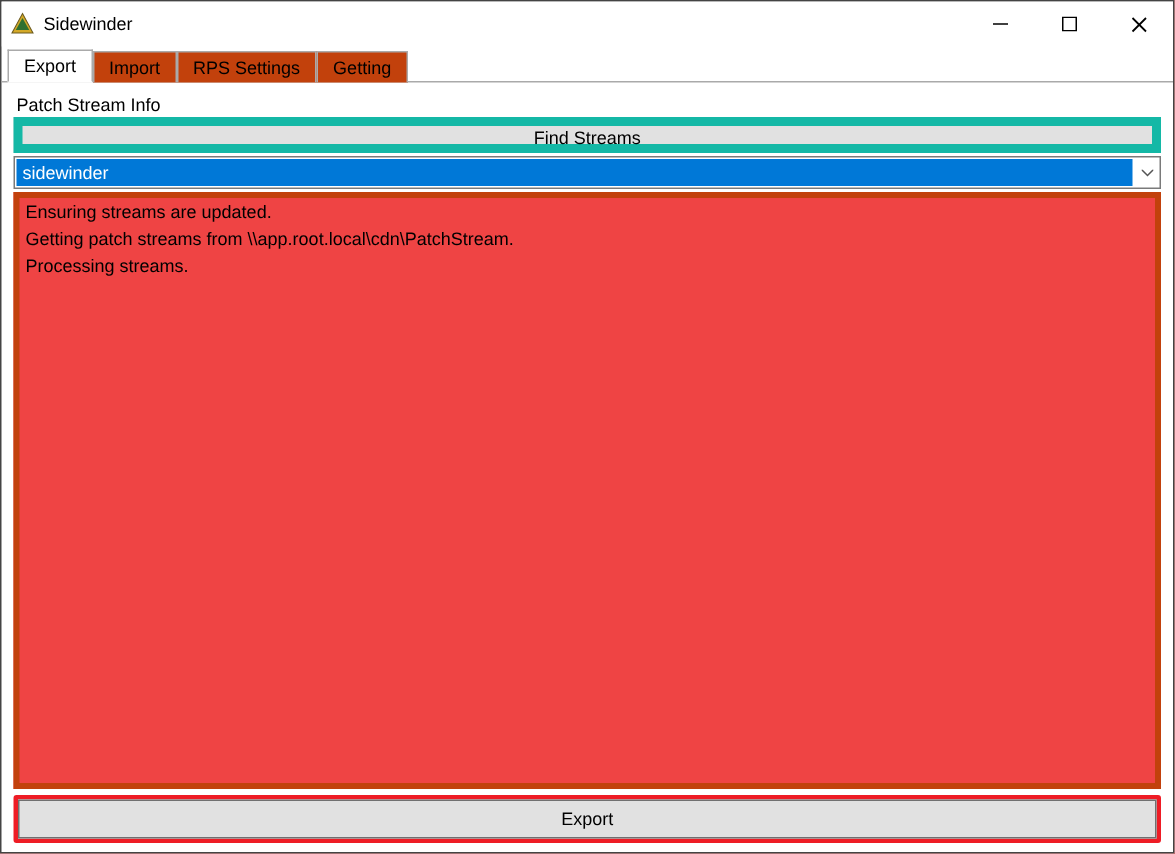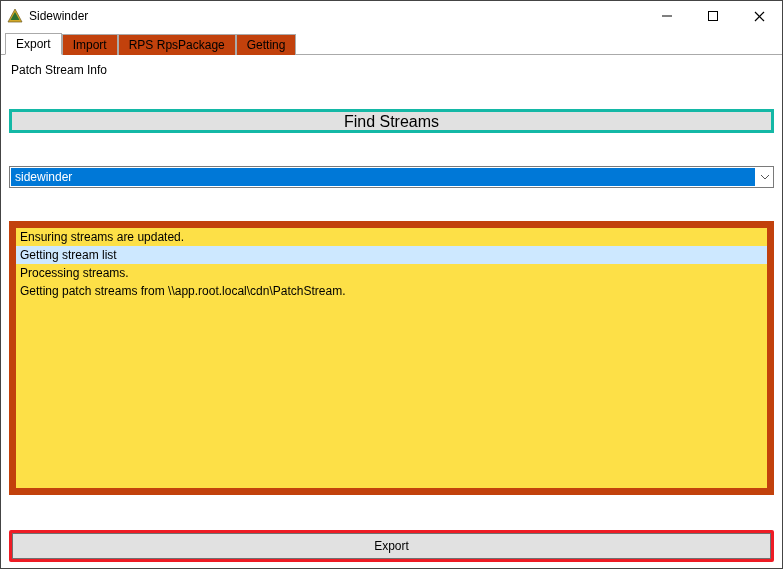--- a/index.html
+++ b/index.html
@@ -61,32 +61,31 @@
     }
     .tab.active {
       background: #fff;
       border-bottom: 1px solid #fff;
     }
     .content {
       padding: 6px 8px 0 8px;
       display: flex;
       flex-direction: column;
       height: calc(100% - 54px);
-      gap: 31px;
     }
     .group-label {
       font-size: 12px;
       margin: 2px 0 1px 2px;
     }
     .find-btn {
       width: 100%;
       height: 24px;
-      border: 3px solid #14b8a6;
+      border: 6px solid #14b8a6;
       background: #e1e1e1;
-      font-size: 16px;
+      font-size: 12px;
       font-family: inherit;
       cursor: default;
     }
     .select-row {
       margin-top: 2px;
       height: 22px;
       border: 1px solid #7a7a7a;
       display: flex;
       align-items: center;
       position: relative;
@@ -104,24 +103,24 @@
     }
     .select-chevron {
       position: absolute;
       right: 4px;
       color: #555;
       font-size: 9px;
       pointer-events: none;
     }
     .log-box {
       margin-top: 2px;
-      border: 7px solid #c2410c;
+      border: 4px solid #c2410c;
       flex: 1;
       overflow: auto;
-      background: #fde047;
+      background: #ef4444;
     }
     .log-line {
       padding: 2px 4px;
       font-size: 12px;
       white-space: nowrap;
     }
     .log-line.selected {
       background: #cde8ff;
     }
     .export-wrap {
@@ -166,39 +165,38 @@
           <line x1="1" y1="1" x2="10" y2="10" stroke="#000" stroke-width="1.2"></line>
           <line x1="10" y1="1" x2="1" y2="10" stroke="#000" stroke-width="1.2"></line>
         </svg>
     </div>
   </div>
 </div>
 
 <div class="tabs">
   <div class="tab active">Export</div>
   <div class="tab">Import</div>
-  <div class="tab">RPS RpsPackage</div>
+  <div class="tab">RPS Settings</div>
   <div class="tab">Getting</div>
 </div>
 
 <div class="content">
   <div class="group-label">Patch Stream Info</div>
   <button class="find-btn">Find Streams</button>
   <div class="select-row">
     <span class="select-value">sidewinder</span>
     <span class="select-chevron">
       <svg width="8" height="5" viewBox="0 0 8 5">
           <polyline points="0,0 4,4 8,0" fill="none" stroke="#555" stroke-width="1"></polyline>
         </svg>
     </span>
   </div>
 
   <div class="log-box">
     <div class="log-line">Ensuring streams are updated.</div>
-    <div class="log-line selected">Getting stream list</div>
+    <div class="log-line">Getting patch streams from \\app.root.local\cdn\PatchStream.</div>
     <div class="log-line">Processing streams.</div>
-    <div class="log-line">Getting patch streams from \\app.root.local\cdn\PatchStream.</div>
   </div>
 
   <div class="export-wrap">
     <button class="export-btn">Export</button>
   </div>
 </div>
 
 </body></html>

